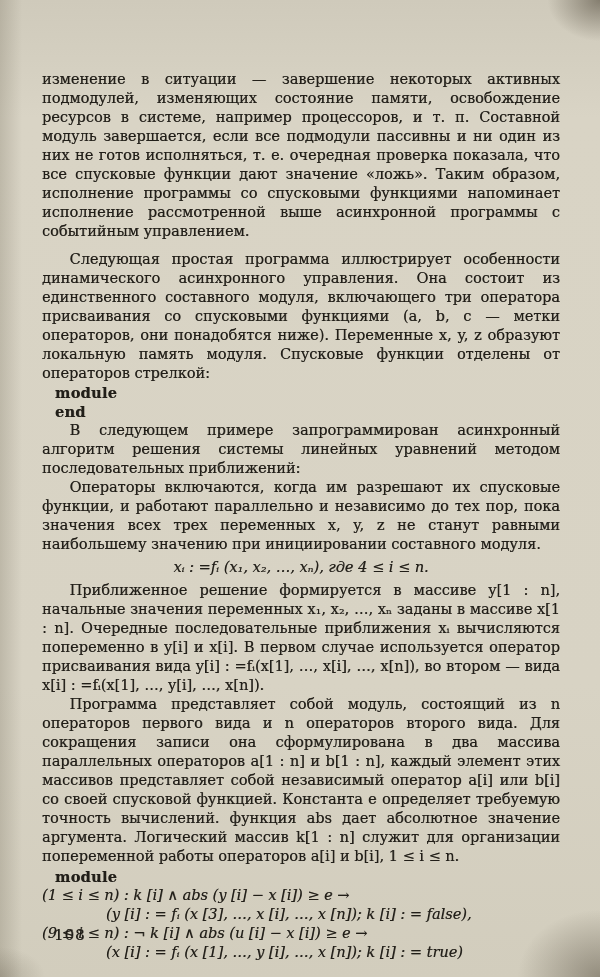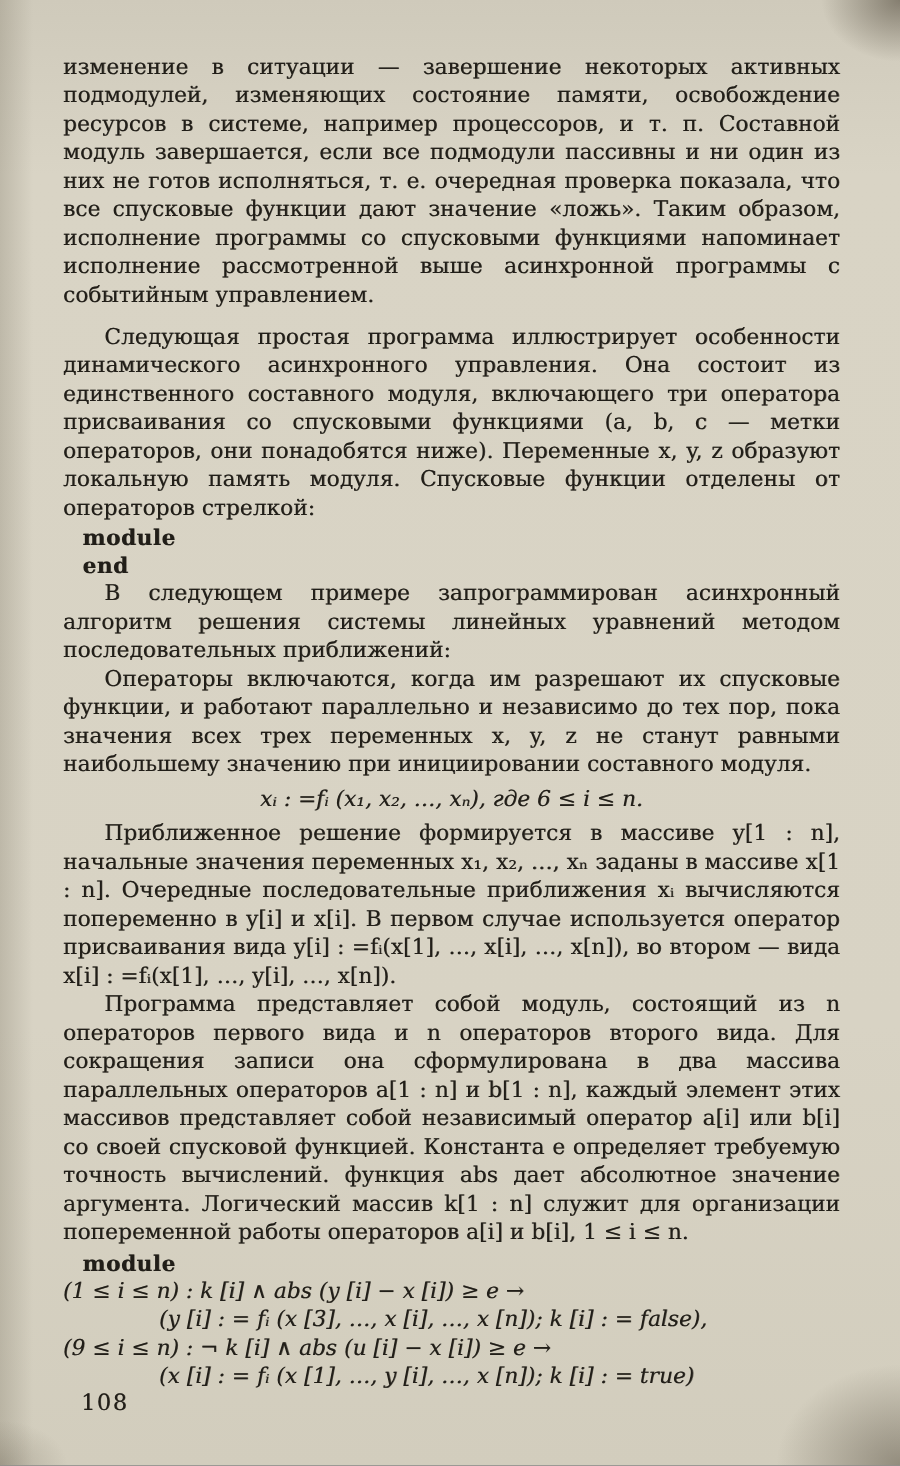--- a/index.html
+++ b/index.html
@@ -19,21 +19,21 @@
     line-height:19px;
     color:#211e18;
     overflow:hidden;
   }
   .ink{ text-shadow:0.35px 0 0 rgba(25,22,16,0.6); }
   .para{
     margin:0;
     text-align:justify;
     text-indent:1.9em;
   }
-  .para.no-indent{ text-indent:0; }
+  .para.no-indent{ text-indent:0;margin-top:34px; }
   .gap-top{ margin-top:9px; }
   .kw{
     font-weight:bold;
     letter-spacing:0.3px;
     margin-left:13px;
   }
   .code-lines{
     padding-left:56px;
     font-style:italic;
   }
@@ -67,21 +67,21 @@
 
   <div class="code-block">
     <div class="kw">module</div>
     <div class="kw">end</div>
   </div>
 
   <p class="para">В следующем примере запрограммирован асинхронный алгоритм решения системы линейных уравнений методом последовательных приближений:</p>
 
   <p class="para">Операторы включаются, когда им разрешают их спусковые функции, и работают параллельно и независимо до тех пор, пока значения всех трех переменных x, y, z не станут равными наибольшему значению при инициировании составного модуля.</p>
 
-  <div class="formula">xᵢ : =fᵢ (x₁, x₂, …, xₙ),   где  6 ≤ i ≤ n.</div>
+  <div class="formula">xᵢ : =fᵢ (x₁, x₂, …, xₙ),   где  4 ≤ i ≤ n.</div>
 
   <p class="para">Приближенное решение формируется в массиве y[1 : n], начальные значения переменных x₁, x₂, …, xₙ заданы в массиве x[1 : n]. Очередные последовательные приближения xᵢ вычисляются попеременно в y[i] и x[i]. В первом случае используется оператор присваивания вида y[i] : =fᵢ(x[1], …, x[i], …, x[n]), во втором — вида x[i] : =fᵢ(x[1], …, y[i], …, x[n]).</p>
 
   <p class="para">Программа представляет собой модуль, состоящий из n операторов первого вида и n операторов второго вида. Для сокращения записи она сформулирована в два массива параллельных операторов a[1 : n] и b[1 : n], каждый элемент этих массивов представляет собой независимый оператор a[i] или b[i] со своей спусковой функцией. Константа e определяет требуемую точность вычислений. функция abs дает абсолютное значение аргумента. Логический массив k[1 : n] служит для организации попеременной работы операторов a[i] и b[i], 1 ≤ i ≤ n.</p>
 
   <div class="code-block code2">
     <div class="kw" style="font-style:normal;">module</div>
     <div class="code-line">(1 ≤ i ≤ n) : k [i] ∧ abs (y [i] − x [i]) ≥ e →</div>
     <div class="code-line cont">(y [i] : = fᵢ (x [3], …, x [i], …, x [n]);  k [i] : = false),</div>
     <div class="code-line">(9 ≤ i ≤ n) : ¬ k [i] ∧ abs (u [i] − x [i]) ≥ e →</div>

